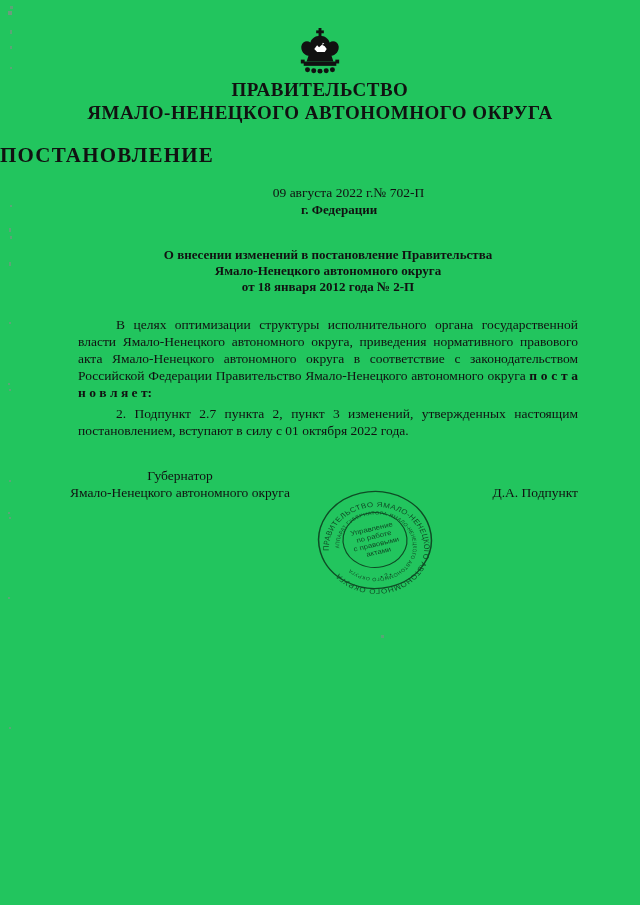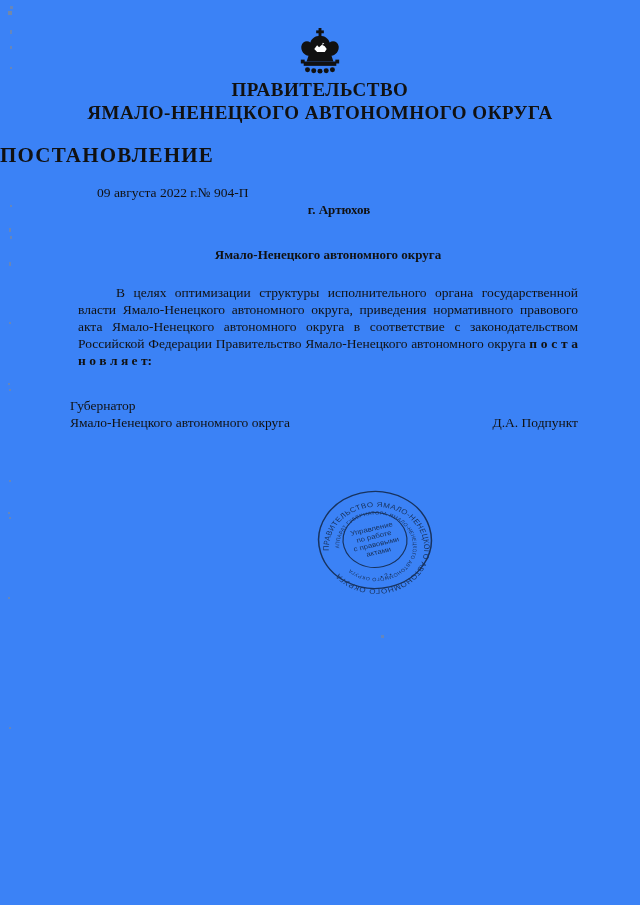--- a/index.html
+++ b/index.html
@@ -1,36 +1,36 @@
 <!DOCTYPE html>
 <html><head>
 <meta charset="utf-8">
 <style>
   html,body{margin:0;padding:0;background:#ffffff;}
   .page{
     position:relative;
     width:640px;height:905px;
-    background:#3b82f6;
+    background:#22c55e;
     font-family:"Liberation Serif", serif;
     color:#111;
     overflow:hidden;
   }
   
   .emblem-wrap{margin-top:28px;text-align:center;height:46px;}
   .org-name{
     text-align:center;font-weight:bold;font-size:19px;line-height:23px;
     letter-spacing:.5px;margin:4px 36px 0 36px;
   }
   .doc-type{
     font-weight:bold;font-size:21px;line-height:26px;
     letter-spacing:1.2px;margin-top:18px;
   }
   
   .req-row{
-    display:flex;justify-content:flex-start;
+    display:flex;justify-content:center;
     margin:16px 40px 0 97px;
     font-size:13.5px;line-height:17px;
   }
   .city{
     text-align:center;font-weight:bold;font-size:13px;line-height:15px;
     margin:1px 40px 0 78px;
   }
   
   .subject{
     text-align:center;font-weight:bold;font-size:13px;line-height:16px;
@@ -44,21 +44,21 @@
   }
   .preamble{margin-top:21px;}
   .items{margin-top:4px;}
   .spaced{font-weight:bold;}
   
   .sig-row{
     display:flex;justify-content:space-between;align-items:flex-end;
     margin:30px 62px 0 70px;
     font-size:13.5px;line-height:14px;
   }
-  .sig-post{}
+  .sig-post{text-align:center;}
   .sig-post .l1{margin-bottom:3px;}
   .sig-name{white-space:nowrap;}
   
   .stamp{
     position:absolute;left:310px;top:484px;width:130px;height:112px;
     opacity:.82;mix-blend-mode:multiply;pointer-events:none;
   }
   
   .speck{position:absolute;background:#8a8a8a;opacity:.55;}
 </style>
@@ -91,31 +91,34 @@
     </svg>
   </div>
 
   <div class="org-name">ПРАВИТЕЛЬСТВО</div>
   <div class="org-name" style="margin-top:0;">ЯМАЛО-НЕНЕЦКОГО АВТОНОМНОГО ОКРУГА</div>
 
   <div class="doc-type">ПОСТАНОВЛЕНИЕ</div>
 
   <div class="req-row">
     <span>09 августа 2022 г.</span>
-    <span>№ 904-П</span>
+    <span>№ 702-П</span>
   </div>
-  <div class="city">г. Артюхов</div>
+  <div class="city">г. Федерации</div>
 
   <div class="subject">
+    <div>О внесении изменений в постановление Правительства</div>
     <div>Ямало-Ненецкого автономного округа</div>
+    <div>от 18 января 2012 года № 2-П</div>
   </div>
 
   <div class="content">
     <p class="para preamble"><span>В целях оптимизации структуры исполнительного органа государственной власти Ямало-Ненецкого автономного округа, приведения нормативного правового акта Ямало-Ненецкого автономного округа в соответствие с законодательством Российской Федерации Правительство Ямало-Ненецкого автономного округа </span><span class="spaced">п о с т а н о в л я е т:</span></p>
     <div class="items">
+      <p class="para">2. Подпункт 2.7 пункта 2, пункт 3 изменений, утвержденных настоящим постановлением, вступают в силу с 01 октября 2022 года.</p>
     </div>
   </div>
 
   <div class="sig-row">
     <div class="sig-post">
       <div class="l1">Губернатор</div>
       <div>Ямало-Ненецкого автономного округа</div>
     </div>
     <div class="sig-name">Д.А. Подпункт</div>
   </div>

